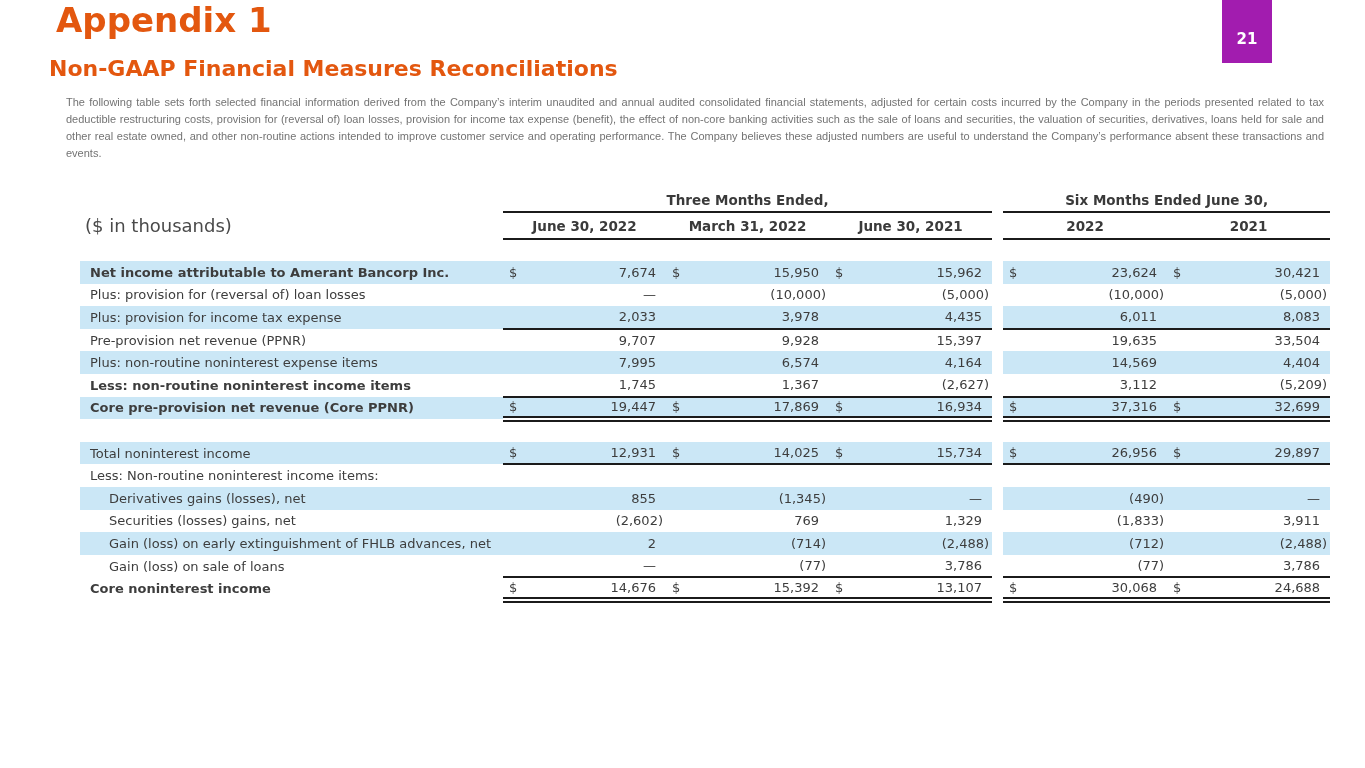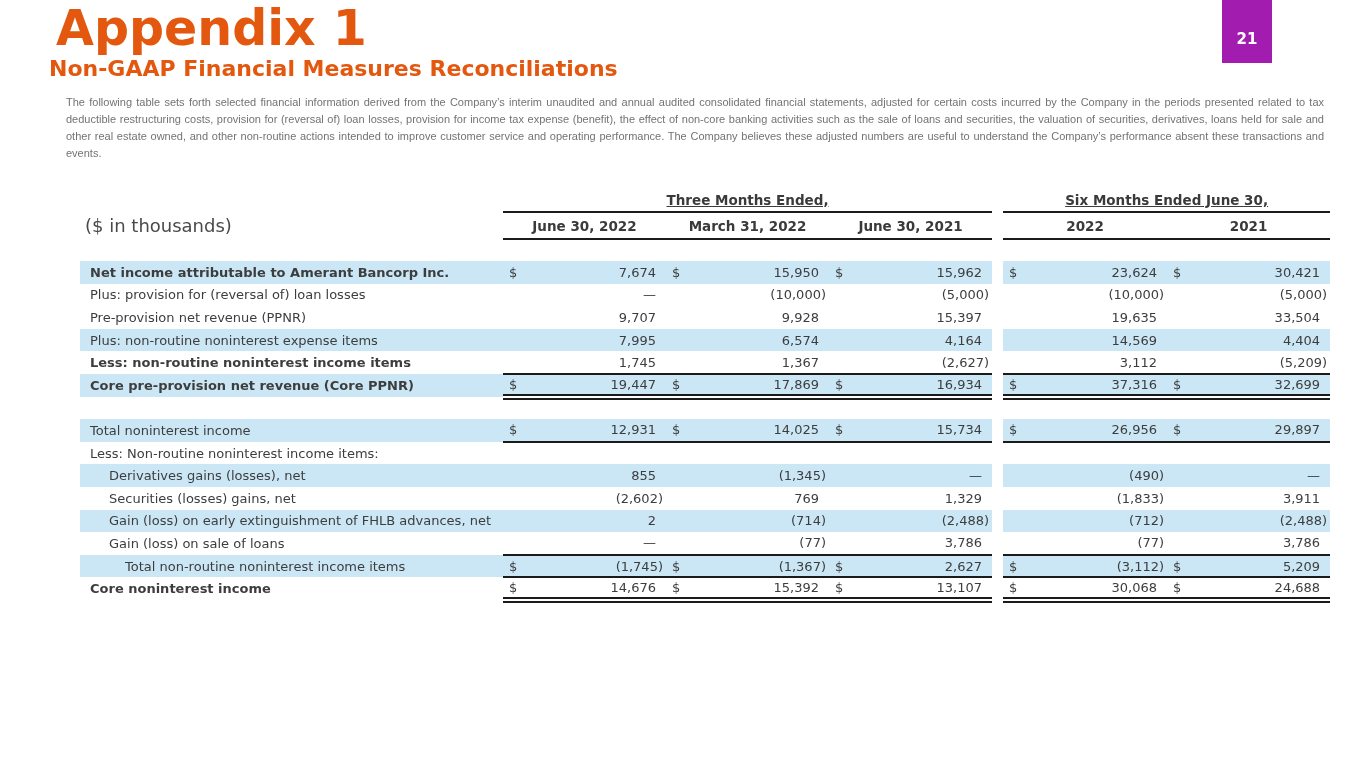--- a/index.html
+++ b/index.html
@@ -2,21 +2,21 @@
 <html><head>
 <meta charset="utf-8">
 <style>
   html,body{margin:0;padding:0;}
   body{
     width:1365px;height:768px;background:#ffffff;position:relative;overflow:hidden;
     font-family:"DejaVu Sans", sans-serif;
   }
   .title{
     position:absolute;left:56px;top:0px;
-    font-size:49px;font-weight:700;color:#E3570F;letter-spacing:0px;
+    font-size:34px;font-weight:700;color:#E3570F;letter-spacing:0px;
   }
   .subtitle{
     position:absolute;left:49px;top:56px;
     font-size:22px;font-weight:700;color:#E3570F;
   }
   .page-badge{
     position:absolute;left:1222px;top:0px;width:50px;height:63px;
     background:#a21caf;color:#ffffff;font-size:15px;font-weight:700;
     display:flex;align-items:center;justify-content:center;padding-top:14px;box-sizing:border-box;
   }
@@ -24,21 +24,21 @@
     position:absolute;left:66px;top:94px;width:1258px;
     font-family:"Liberation Sans", sans-serif;
     font-size:11px;line-height:17px;color:#737373;text-align:justify;
   }
   .table-wrap{position:absolute;left:80px;top:188px;}
   table{
     border-collapse:collapse;table-layout:fixed;width:1250px;
     font-size:13px;color:#3D3D3D;
   }
   td{padding:0;vertical-align:middle;overflow:hidden;white-space:nowrap;}
-  tr.ghead-row{height:24px;text-decoration:underline;}
+  tr.ghead-row{height:24px;}
   tr.chead-row{height:27px;}
   tr.hspacer{height:22px;}
   tr.data-row{height:22.6px;}
   .ghead{font-size:13.5px;font-weight:700;text-align:center;color:#3A3A3A;}
   .chead{font-size:13.5px;font-weight:700;text-align:center;color:#3A3A3A;}
   .units{font-size:18px;color:#4A4A4A;padding-left:5px;}
   .lbl{padding-left:10px;}
   .lbl.ind1{padding-left:29px;}
   .lbl.ind2{padding-left:45px;}
   .bold{font-weight:700;}
@@ -119,20 +119,34 @@
           <td class="val paren">(10,000)</td>
           <td class="dol"></td>
           <td class="val paren">(5,000)</td>
           <td class="gap"></td>
           <td class="dol"></td>
           <td class="val paren">(10,000)</td>
           <td class="dol"></td>
           <td class="val paren">(5,000)</td>
         </tr>
         <tr class="data-row">
+          <td class="lbl ind0 shaded">Plus: provision for income tax expense</td>
+          <td class="dol shaded b1"></td>
+          <td class="val shaded b1">2,033</td>
+          <td class="dol shaded b1"></td>
+          <td class="val shaded b1">3,978</td>
+          <td class="dol shaded b1"></td>
+          <td class="val shaded b1">4,435</td>
+          <td class="gap"></td>
+          <td class="dol shaded b1"></td>
+          <td class="val shaded b1">6,011</td>
+          <td class="dol shaded b1"></td>
+          <td class="val shaded b1">8,083</td>
+        </tr>
+        <tr class="data-row">
           <td class="lbl ind0">Pre-provision net revenue (PPNR)</td>
           <td class="dol"></td>
           <td class="val">9,707</td>
           <td class="dol"></td>
           <td class="val">9,928</td>
           <td class="dol"></td>
           <td class="val">15,397</td>
           <td class="gap"></td>
           <td class="dol"></td>
           <td class="val">19,635</td>
@@ -260,34 +274,20 @@
           <td class="val b1">—</td>
           <td class="dol b1"></td>
           <td class="val paren b1">(77)</td>
           <td class="dol b1"></td>
           <td class="val b1">3,786</td>
           <td class="gap"></td>
           <td class="dol b1"></td>
           <td class="val paren b1">(77)</td>
           <td class="dol b1"></td>
           <td class="val b1">3,786</td>
-        </tr>
-        <tr class="data-row">
-          <td class="lbl ind2 shaded">Total non-routine noninterest income items</td>
-          <td class="dol shaded b1">$</td>
-          <td class="val paren shaded b1">(1,745)</td>
-          <td class="dol shaded b1">$</td>
-          <td class="val paren shaded b1">(1,367)</td>
-          <td class="dol shaded b1">$</td>
-          <td class="val shaded b1">2,627</td>
-          <td class="gap"></td>
-          <td class="dol shaded b1">$</td>
-          <td class="val paren shaded b1">(3,112)</td>
-          <td class="dol shaded b1">$</td>
-          <td class="val shaded b1">5,209</td>
         </tr>
         <tr class="data-row">
           <td class="lbl ind0 bold">Core noninterest income</td>
           <td class="dol b2">$</td>
           <td class="val b2">14,676</td>
           <td class="dol b2">$</td>
           <td class="val b2">15,392</td>
           <td class="dol b2">$</td>
           <td class="val b2">13,107</td>
           <td class="gap"></td>

